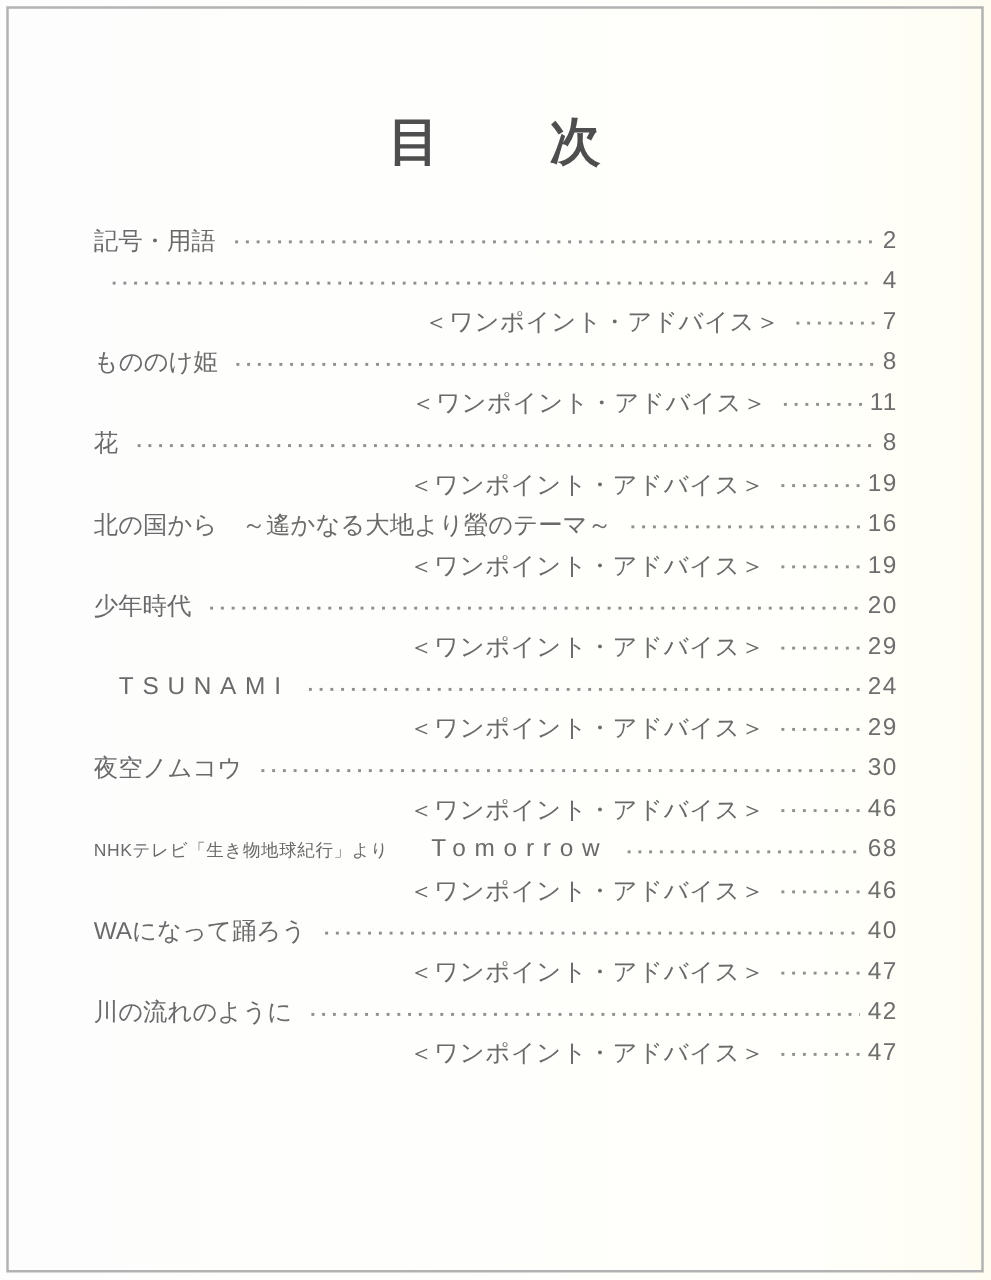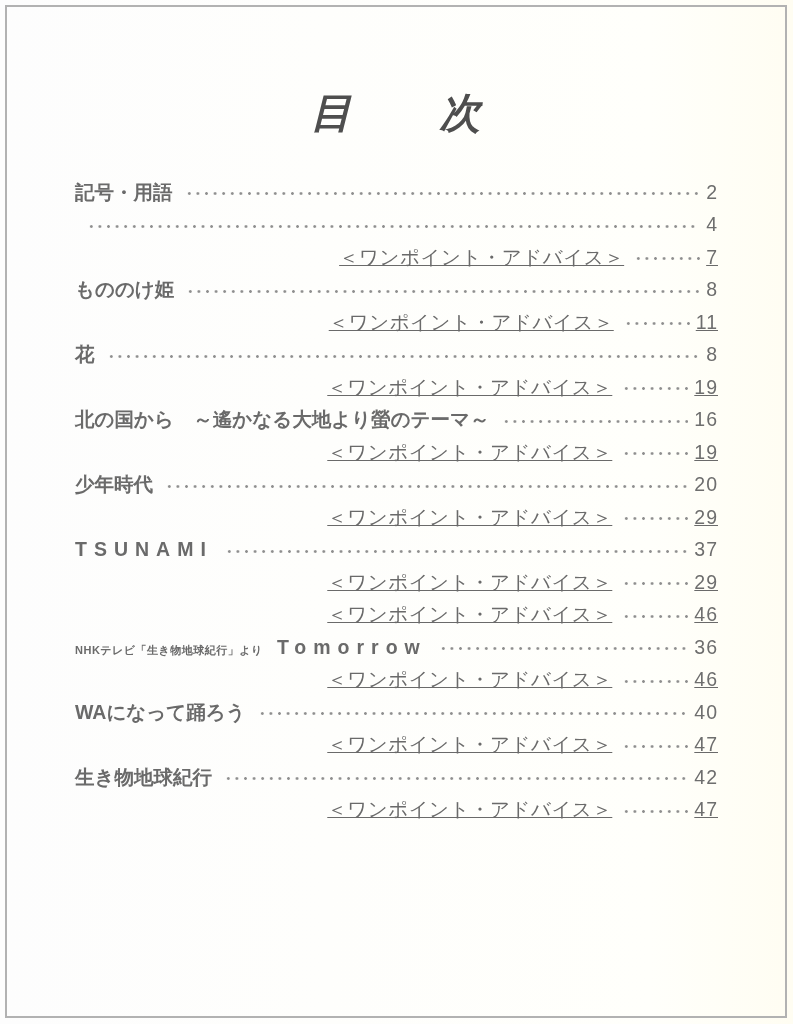--- a/index.html
+++ b/index.html
@@ -27,50 +27,49 @@
   }
   .toc-title {
     margin-top: 93px;
     text-align: center;
     font-size: 41px;
     font-weight: 700;
     color: #4e4e4e;
     letter-spacing: 2px;
     line-height: 1;
     white-space: pre;
-    font-style: italic;
   }
   .toc-list {
     margin-top: 42px;
   }
   .row {
     display: flex;
     align-items: center;
     height: 32.5px;
     font-size: 19.5px;
     color: #6a6a6a;
     white-space: nowrap;
   }
-  .entry-title { flex: 0 0 auto; font-weight: bold; }
+  .entry-title { flex: 0 0 auto; }
   .entry-title .prefix {
-    font-size: 11px;
+    font-size: 14px;
     margin-right: 14px;
     letter-spacing: 0.5px;
   }
-  .spaced { letter-spacing: 7px; }
+  .spaced { letter-spacing: 7px; margin-left: 20px; }
   .dots {
     flex: 1 1 auto;
     align-self: stretch;
     margin: 0 6px 0 12px;
     background-image: radial-gradient(circle, #8f8f8f 1.25px, rgba(0,0,0,0) 1.5px);
     background-size: 8.6px 7px;
     background-repeat: repeat-x;
     background-position: left 56%;
   }
-  .advice-row { justify-content: flex-end; text-decoration: underline; }
+  .advice-row { justify-content: flex-end; }
   .advice-row .dots { flex: 0 0 66px; margin: 0 6px 0 10px; }
   .advice-label { letter-spacing: 0.5px; }
   .pagenum {
     flex: 0 0 auto;
     color: #6e6e6e;
     letter-spacing: 1px;
     text-align: right;
   }
 </style>
 </head>
@@ -137,58 +136,63 @@
   </div>
   <div class="row advice-row">
     <span class="advice-label">＜ワンポイント・アドバイス＞</span>
     <span class="dots"></span>
     <span class="pagenum">29</span>
   </div>
 
   <div class="row entry-row">
     <span class="entry-title"><span class="main spaced">TSUNAMI</span></span>
     <span class="dots"></span>
-    <span class="pagenum">37</span>
+    <span class="pagenum">24</span>
   </div>
   <div class="row advice-row">
     <span class="advice-label">＜ワンポイント・アドバイス＞</span>
     <span class="dots"></span>
     <span class="pagenum">29</span>
   </div>
 
+  <div class="row entry-row">
+    <span class="entry-title"><span class="main">夜空ノムコウ</span></span>
+    <span class="dots"></span>
+    <span class="pagenum">30</span>
+  </div>
   <div class="row advice-row">
     <span class="advice-label">＜ワンポイント・アドバイス＞</span>
     <span class="dots"></span>
     <span class="pagenum">46</span>
   </div>
 
   <div class="row entry-row">
     <span class="entry-title"><span class="prefix">NHKテレビ「生き物地球紀行」より</span><span class="main spaced">Tomorrow</span></span>
     <span class="dots"></span>
-    <span class="pagenum">36</span>
+    <span class="pagenum">68</span>
   </div>
   <div class="row advice-row">
     <span class="advice-label">＜ワンポイント・アドバイス＞</span>
     <span class="dots"></span>
     <span class="pagenum">46</span>
   </div>
 
   <div class="row entry-row">
     <span class="entry-title"><span class="main">WAになって踊ろう</span></span>
     <span class="dots"></span>
     <span class="pagenum">40</span>
   </div>
   <div class="row advice-row">
     <span class="advice-label">＜ワンポイント・アドバイス＞</span>
     <span class="dots"></span>
     <span class="pagenum">47</span>
   </div>
 
   <div class="row entry-row">
-    <span class="entry-title"><span class="main">生き物地球紀行</span></span>
+    <span class="entry-title"><span class="main">川の流れのように</span></span>
     <span class="dots"></span>
     <span class="pagenum">42</span>
   </div>
   <div class="row advice-row">
     <span class="advice-label">＜ワンポイント・アドバイス＞</span>
     <span class="dots"></span>
     <span class="pagenum">47</span>
   </div>
 </div>
   </div>

